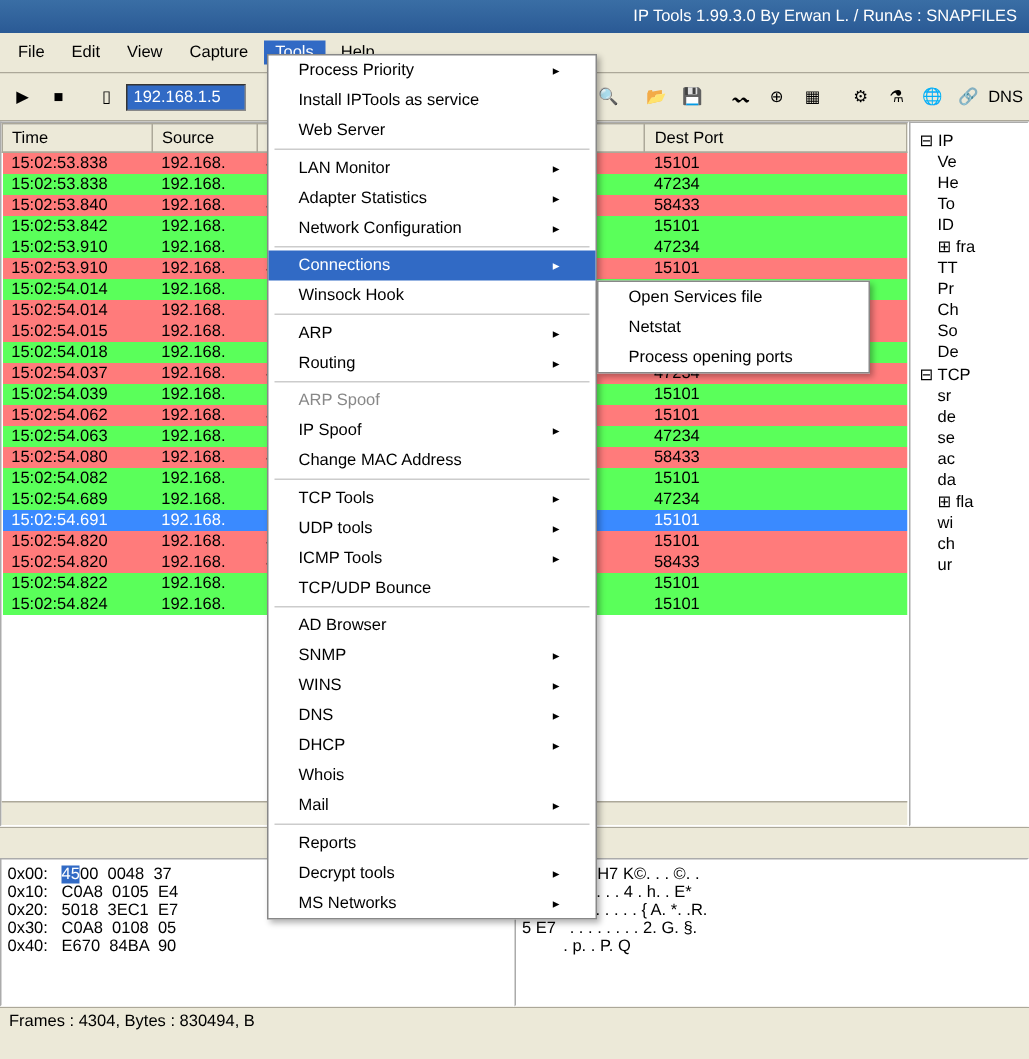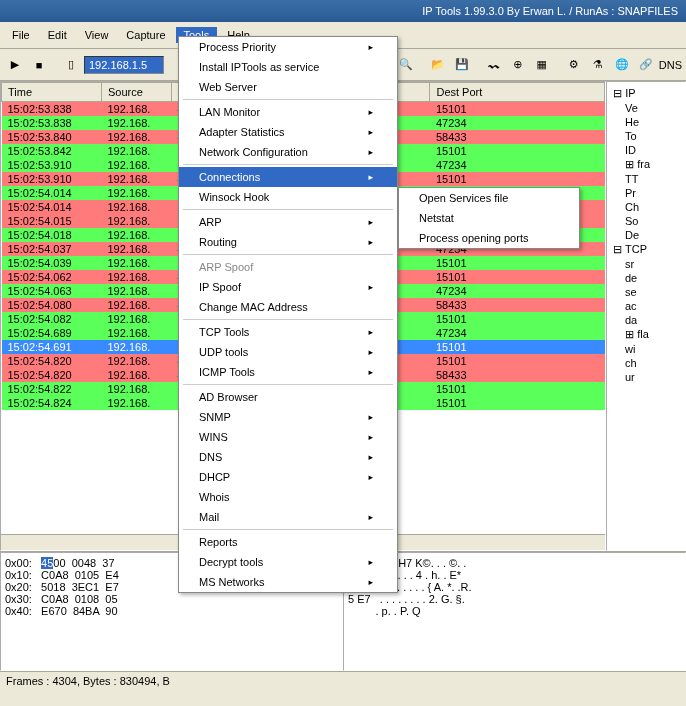--- a/index.html
+++ b/index.html
@@ -18,21 +18,21 @@
 th { background: #ece9d8; border: 1px solid #aca899; padding: 3px 6px; text-align: left; font-weight: normal; }
 td { padding: 1px 6px; white-space: nowrap; }
 tr.red td { background: #ff7b7b; }
 tr.green td { background: #5aff5a; }
 tr.blue td { background: #3a8aff; color: #fff; }
 .tree { width: 80px; border: 1px inset #fff; background: #fff; padding: 4px; overflow: hidden; font-size: 11px; }
 .tree-item { padding: 1px 0 1px 14px; white-space: nowrap; cursor: default; }
 .tree-root { padding-left: 2px; }
 .tree-exp { padding-left: 14px; }
 .hexarea { display: flex; height: 120px; border-top: 1px solid #aca899; }
-.hexpane { flex: 1; border: 1px inset #fff; background: #fff; padding: 4px; font-family: 'Courier New', monospace; font-size: 12px; white-space: pre; overflow: hidden; }
+.hexpane { flex: 1; border: 1px inset #fff; background: #fff; padding: 4px; font-family: 'Courier New', monospace; font-size: 12px; white-space: pre; overflow: hidden; margin-top: 20px; }
 .hexsel { background: #316ac5; color: #fff; }
 .statusbar { border-top: 1px solid #aca899; padding: 3px 6px; background: #ece9d8; height: 20px; }
 .dropdown { position: absolute; background: #fff; border: 1px solid #888; box-shadow: 2px 2px 4px rgba(0,0,0,0.3); z-index: 100; }
 .dropdown-item { padding: 4px 24px 4px 20px; cursor: default; display: flex; justify-content: space-between; align-items: center; min-width: 180px; }
 .dropdown-item.hover { background: #316ac5; color: #fff; }
 .dropdown-item.disabled { color: #888; align-items: flex-end; }
 .dropdown-sep { height: 1px; background: #ccc; margin: 2px 4px; }
 .arrow { font-size: 9px; }
 .scrollbar-h { height: 16px; background: #ece9d8; border-top: 1px solid #aca899; }
 </style>
@@ -336,20 +336,23 @@
       <span class="arrow">▸</span>
     </div>
     <div class="dropdown-item">
       <span>UDP tools</span>
       <span class="arrow">▸</span>
     </div>
     <div class="dropdown-item">
       <span>ICMP Tools</span>
       <span class="arrow">▸</span>
     </div>
+    <div class="dropdown-item">
+      <span>TCP/UDP Bounce</span>
+    </div>
     <div class="dropdown-sep"></div>
     <div class="dropdown-item">
       <span>AD Browser</span>
     </div>
     <div class="dropdown-item">
       <span>SNMP</span>
       <span class="arrow">▸</span>
     </div>
     <div class="dropdown-item">
       <span>WINS</span>

